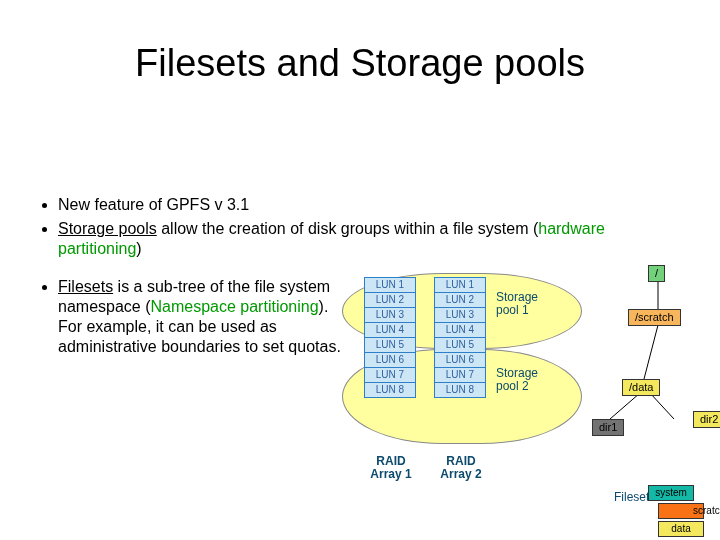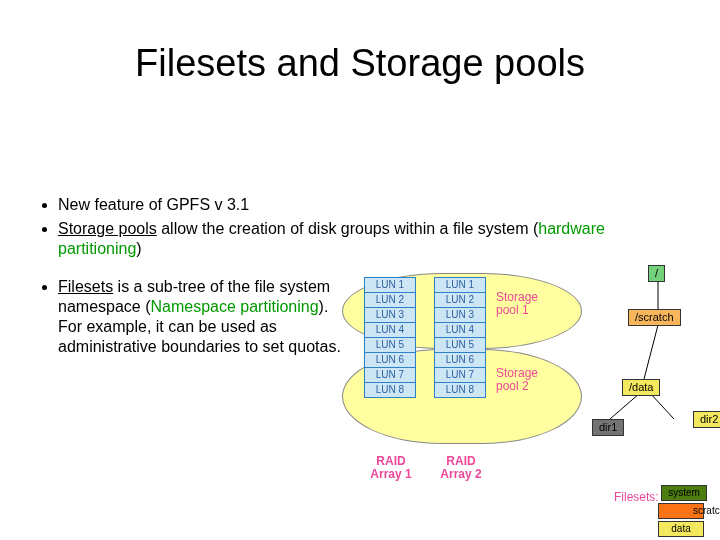--- a/index.html
+++ b/index.html
@@ -52,21 +52,21 @@
     font: 10px/12px Arial, sans-serif;
     text-align: center;
   }
   .raid-row { border-bottom: 1px solid #2e7fc9; padding: 1px 0; }
   .raid-row:last-child { border-bottom: none; }
   .raid1 { left: 16px; top: 12px; }
   .raid2 { left: 86px; top: 12px; }
   .lbl {
     position: absolute;
     font: 12px/13px Arial, sans-serif;
-    color: #ec4899;
+    color: #0c4a6e;
   }
   .sp1 { left: 148px; top: 26px; }
   .sp2 { left: 148px; top: 102px; }
   .ra1 { left: 18px; top: 190px; font-weight: bold; width: 50px; text-align: center; }
   .ra2 { left: 88px; top: 190px; font-weight: bold; width: 50px; text-align: center; }
   .fsets { left: 266px; top: 226px; }
   .box {
     position: absolute;
     border: 1px solid #333;
     font: 11px/13px Arial, sans-serif;
@@ -79,21 +79,21 @@
   .dir1 { left: 244px; top: 154px; background: #737373; }
   .dir2 { left: 308px; top: 146px; background: #f4e95e; margin-left: 37px; }
   .legend {
     position: absolute;
     border: 1px solid #333;
     font: 10px/12px Arial, sans-serif;
     text-align: center;
     padding: 1px 6px;
     width: 46px;
   }
-  .leg-sys { left: 313px; top: 220px; background: #4d7c0f; }
+  .leg-sys { left: 300px; top: 220px; background: #14b8a6; }
   .leg-scr { left: 310px; top: 238px; background: #f97316; padding-left: 34px; }
   .leg-dat { left: 310px; top: 256px; background: #f4e95e; }
   svg.tree { position: absolute; left: 232px; top: 0; width: 126px; height: 180px; }
 </style>
 </head>
 <body>
 
 <h1 class="title">Filesets and Storage pools</h1>
 
 <div class="bullets">

